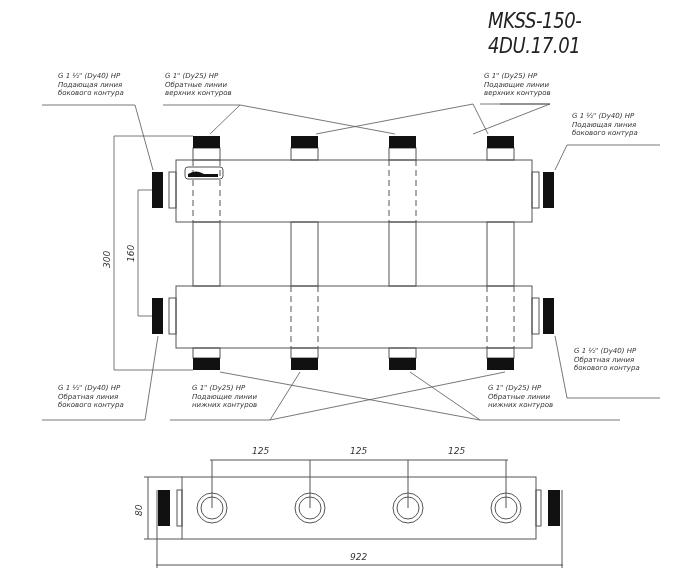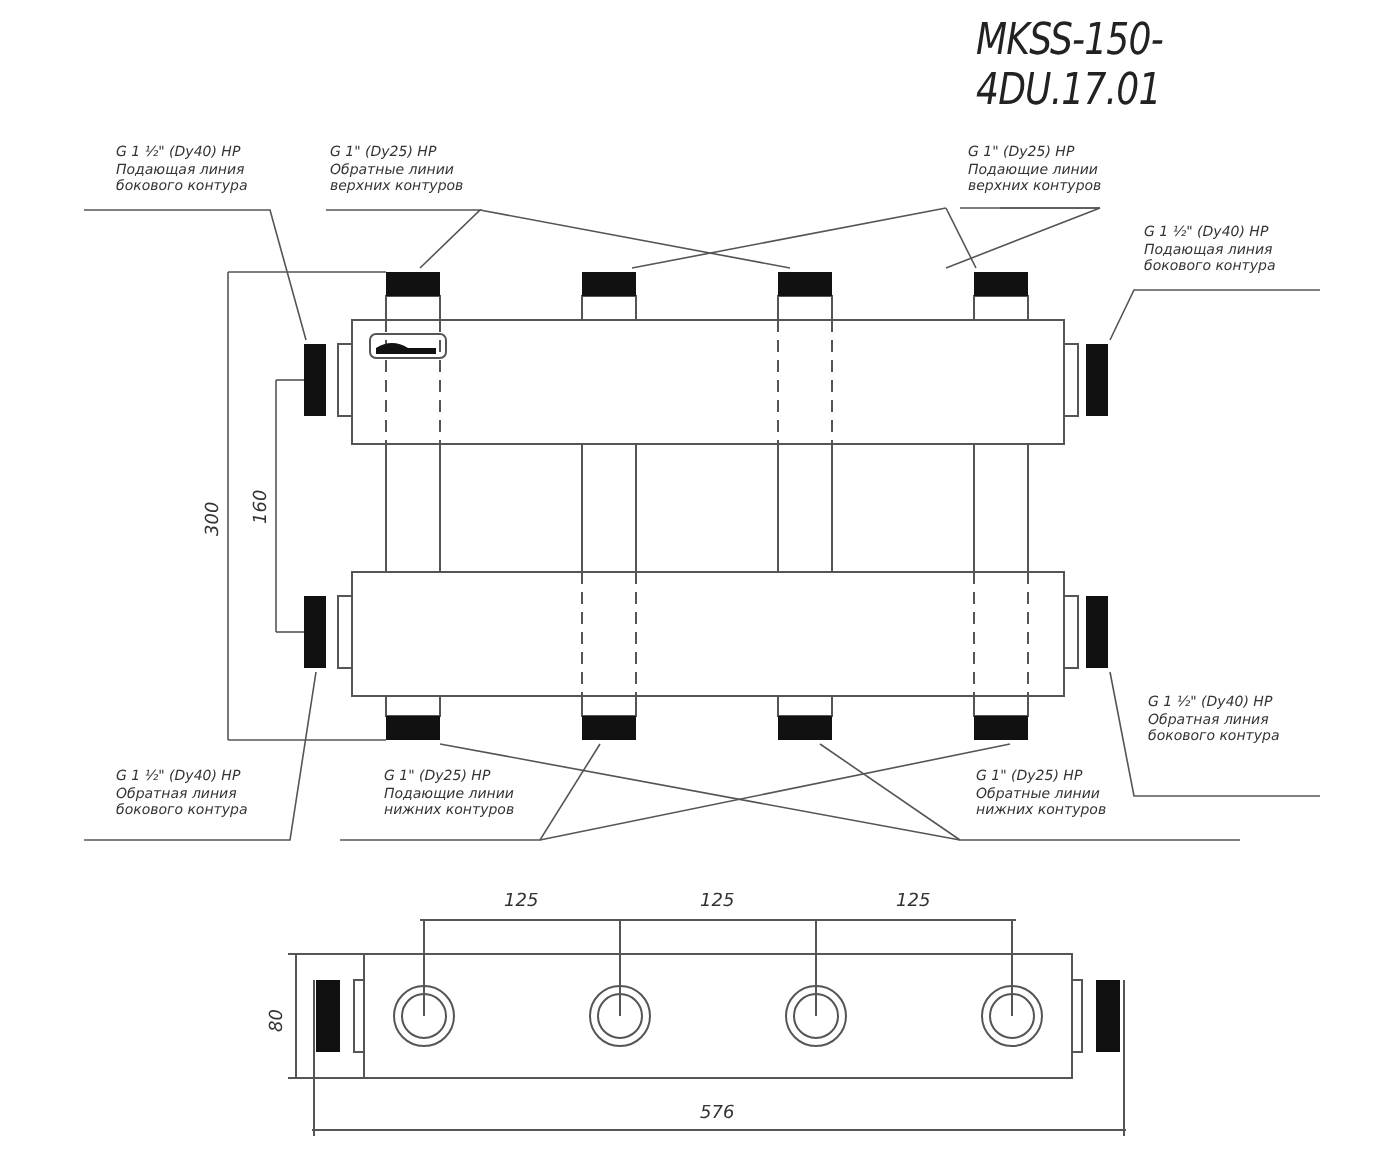--- a/index.html
+++ b/index.html
@@ -182,13 +182,13 @@
   <div>Обратная линия</div>
   <div>бокового контура</div>
 </div>
 
 <div class="dim vdim" style="left:102px;top:268px">300</div>
 <div class="dim vdim" style="left:126px;top:262px">160</div>
 <div class="dim" style="left:252px;top:446px">125</div>
 <div class="dim" style="left:350px;top:446px">125</div>
 <div class="dim" style="left:448px;top:446px">125</div>
 <div class="dim vdim" style="left:134px;top:516px">80</div>
-<div class="dim" style="left:350px;top:552px">576</div>
+<div class="dim" style="left:350px;top:552px">922</div>
 
 </body></html>

